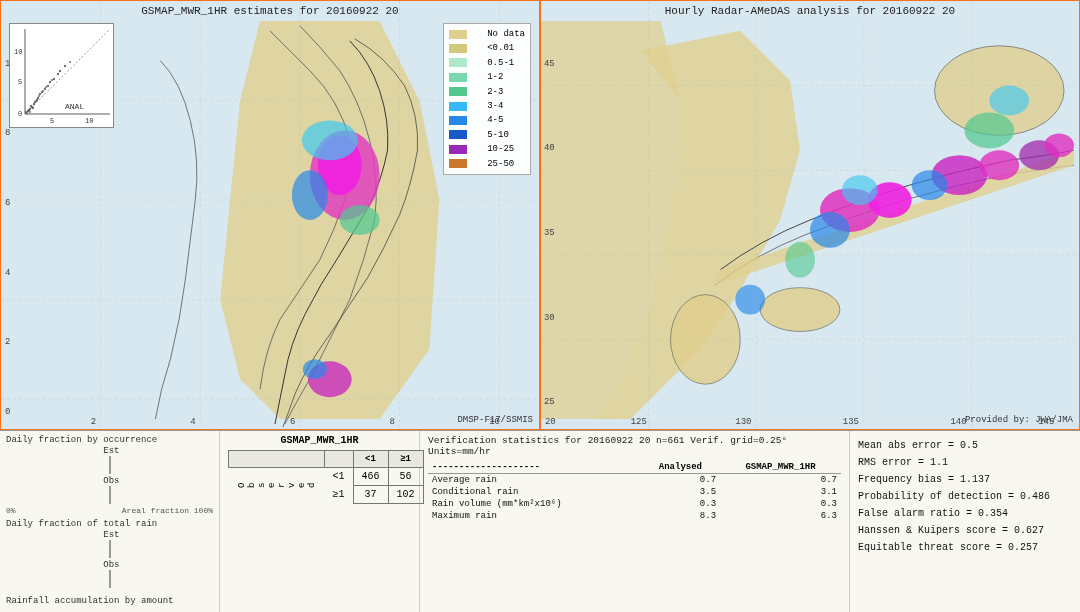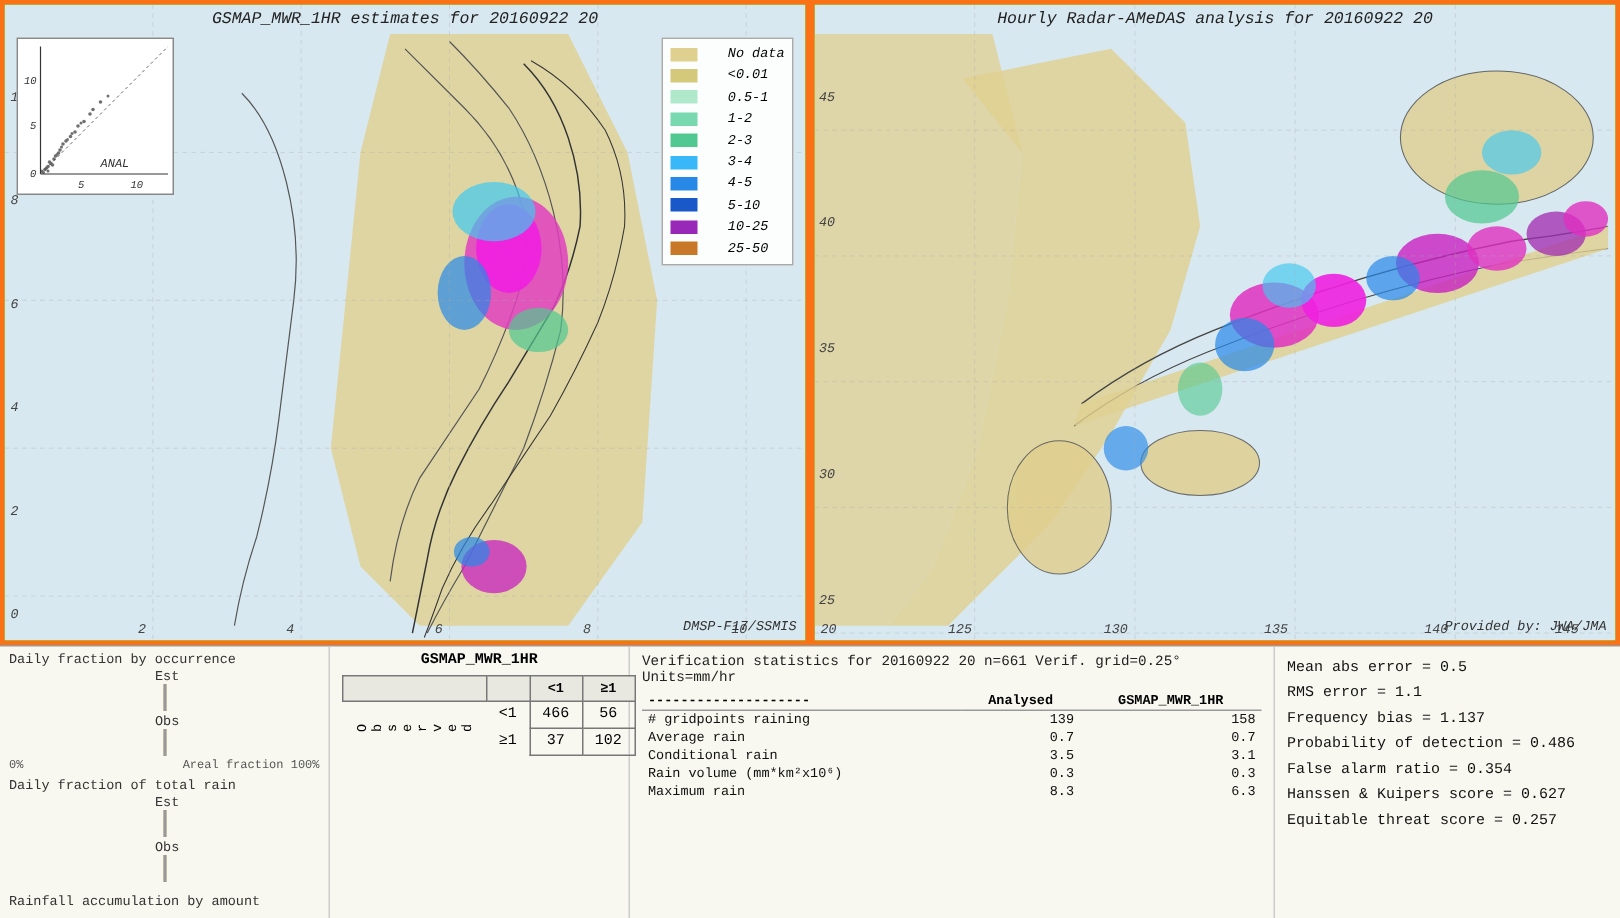--- a/index.html
+++ b/index.html
@@ -24,24 +24,23 @@
     .top-section {
       display: flex;
       flex: 1;
       height: 430px;
       background: #f0f0e8;
     }
 
     .map-panel {
       position: relative;
       flex: 1;
-      border: 3px solid #f97316;
+      border: 1px solid #f97316;
       overflow: hidden;
-      background: #84cc16;
-      font-style: italic;
+      background: #7dd3fc;
     }
 
     .map-title {
       position: absolute;
       top: 4px;
       left: 0;
       right: 0;
       text-align: center;
       font-size: 11px;
       font-family: 'Courier New', monospace;
@@ -554,25 +553,20 @@
 
     <div class="stats-area">
       <div class="stats-title">Verification statistics for 20160922 20  n=661  Verif. grid=0.25°  Units=mm/hr</div>
       <table class="stats-table">
         <tbody>
             <tr>
           <th style="text-align:left">--------------------</th>
           <th>Analysed</th>
           <th>GSMAP_MWR_1HR</th>
         </tr>
-        <tr class="row-sep">
-          <td># gridpoints raining</td>
-          <td style="text-align:right">139</td>
-          <td style="text-align:right">158</td>
-        </tr>
         <tr>
           <td>Average rain</td>
           <td style="text-align:right">0.7</td>
           <td style="text-align:right">0.7</td>
         </tr>
         <tr>
           <td>Conditional rain</td>
           <td style="text-align:right">3.5</td>
           <td style="text-align:right">3.1</td>
         </tr>

